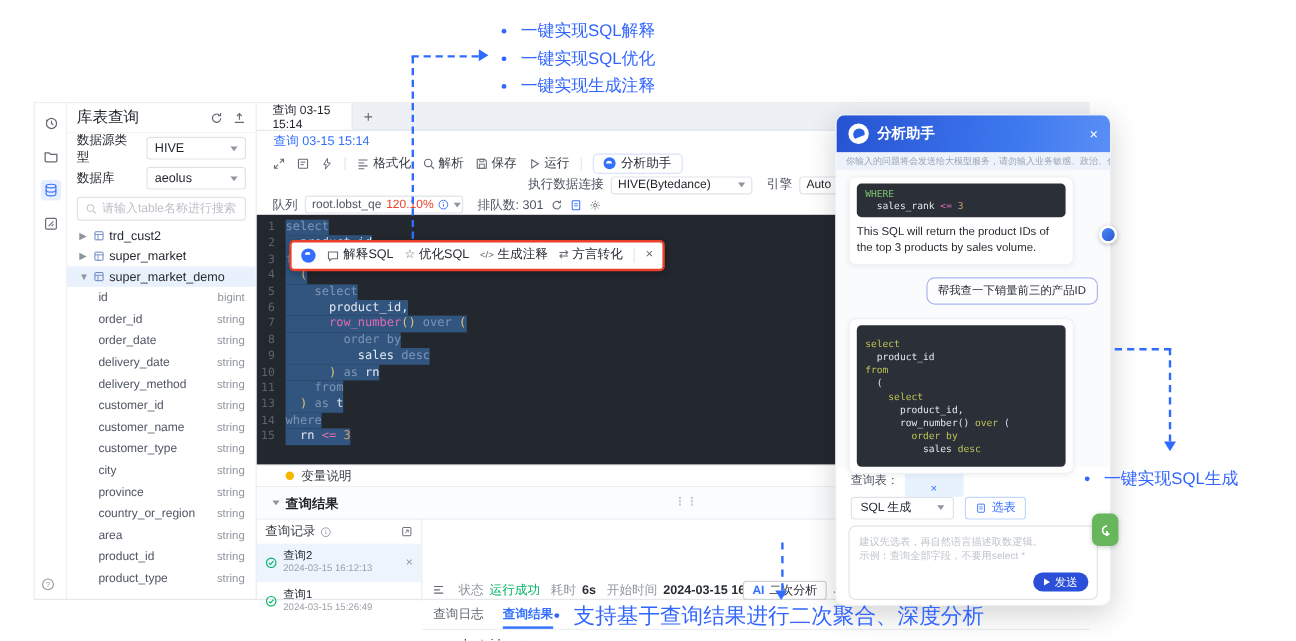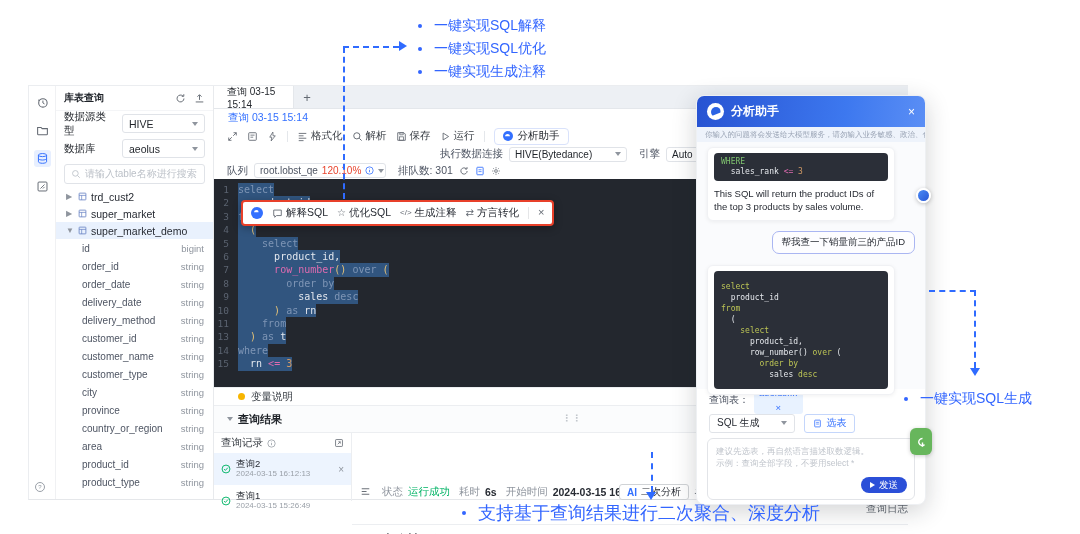--- a/index.html
+++ b/index.html
@@ -27,21 +27,21 @@
   .rail { position:absolute; left:0; top:0; width:27px; height:100%; border-right:1px solid #f0f1f3;
     display:flex; flex-direction:column; align-items:center; padding-top:8px; gap:11px; }
   .rail .ric { width:17px; height:17px; display:flex; align-items:center; justify-content:center;
     color:#646a73; border-radius:3px; }
   .rail .ric.active { background:#e7efff; color:#3370ff; }
   .rail .rhelp { position:absolute; bottom:6px; left:5px; color:#8f959e; }
 
   
   .sidebar { position:absolute; left:27px; top:0; width:158px; height:100%; border-right:1px solid #e8eaed; font-size:10.5px; }
   .sb-head { height:25px; display:flex; align-items:center; padding:0 8px; border-bottom:1px solid #f4f5f7; }
-  .sb-title { font-weight:bold; font-size:10px; }
+  .sb-title { font-weight:normal; font-size:13px; }
   .sb-hicons { margin-left:auto; display:flex; gap:8px; color:#646a73; }
   .sb-row { height:25px; display:flex; align-items:center; padding:0 8px; gap:6px; }
   .sb-label { width:52px; color:#1f2329; flex:none; }
   .sb-select { flex:1; height:19px; border:1px solid #e0e3e8; border-radius:3px; display:flex;
     align-items:center; padding:0 6px; color:#1f2329; background:#fff; }
   .caret { width:0; height:0; border-left:3.5px solid transparent; border-right:3.5px solid transparent;
     border-top:4.5px solid #8f959e; display:inline-block; margin-left:auto; }
   .sb-search { margin:3px 8px 4px; height:20px; border:1px solid #e0e3e8; border-radius:3px;
     display:flex; align-items:center; padding:0 6px; gap:4px; color:#bcc1c8; font-size:10px; }
   .tree-row { height:17px; display:flex; align-items:center; padding-left:10px; gap:4px; color:#272b33; }
@@ -123,21 +123,21 @@
   .riclose { margin-left:auto; color:#8f959e; font-size:10px; }
   .rdetail { flex:1; position:relative;margin-top:48px; }
   .statusrow { height:21px; display:flex; align-items:center; padding:0 8px; gap:5px; font-size:10.5px; color:#8f959e; }
   .ok { color:#00b365; }
   .bval { color:#272b33; font-weight:bold; }
   .ai2-btn { position:absolute; left:267px; top:3px; height:16px; border:1px solid #d0d3d6; border-radius:3px;
     background:#fff; display:flex; align-items:center; gap:4px; padding:0 7px; font-size:10px; color:#272b33; }
   .ai2-btn b { color:#3370ff; font-weight:bold; }
   .dlgroup { position:absolute; left:341px; top:4px; display:flex; gap:7px; align-items:center; color:#646a73; }
   .tabsrow { height:23px; display:flex; align-items:flex-end; padding-left:9px; gap:16px; font-size:10.5px;
-    border-bottom:1px solid #eceef1;flex-direction:column; }
+    border-bottom:1px solid #eceef1; }
   .rtab { color:#646a73; padding-bottom:5px; }
   .rtab.active { color:#3370ff; font-weight:bold; border-bottom:2px solid #3370ff; padding-bottom:3px; }
   .theadrow { height:24px; display:flex; align-items:center; padding-left:16px; gap:5px; font-size:10.5px; color:#272b33; }
   .updn { color:#8f959e; font-size:9px; }
 
   
   .panel { position:absolute; left:696px; top:95px; width:230px; height:410px; background:#fff; border-radius:8px;
     box-shadow:0 6px 24px rgba(31,35,41,.2); z-index:30; overflow:hidden; border:1px solid #eef0f3; }
   .p-head { height:31px; background:linear-gradient(95deg,#2753d2 0%,#3d78ef 65%,#5a8ef5 100%);
     display:flex; align-items:center; padding:0 10px; gap:7px; }

